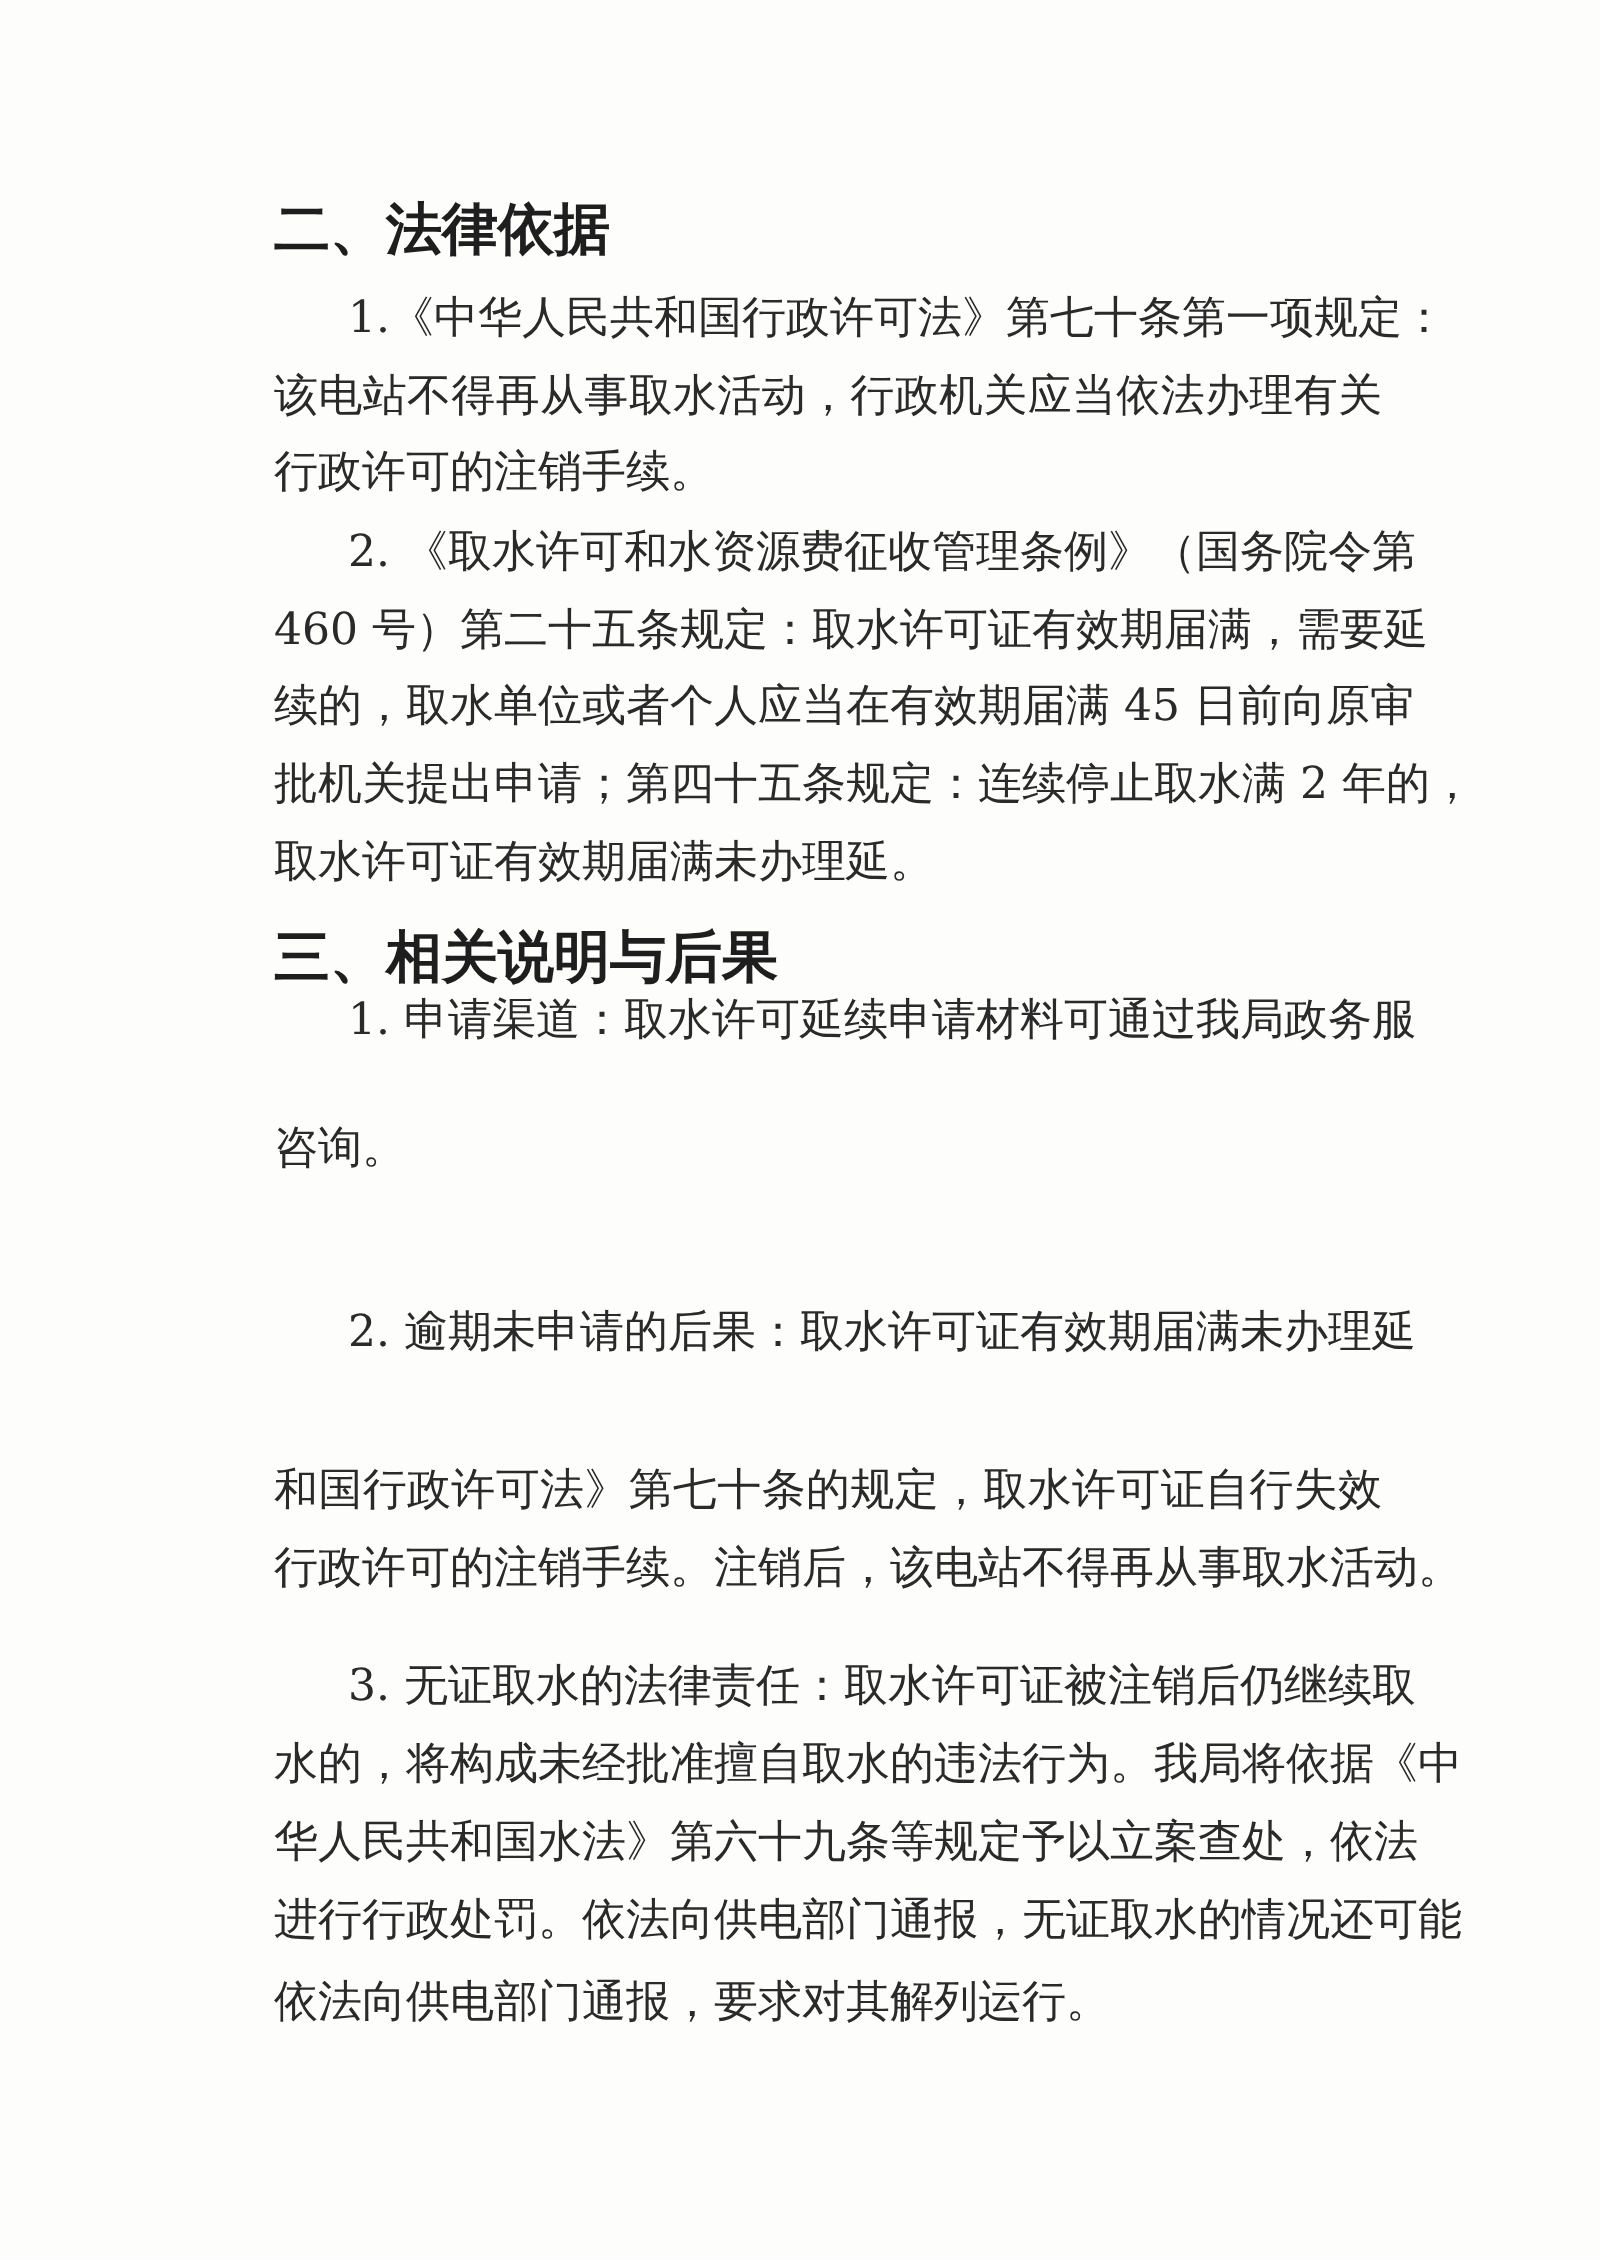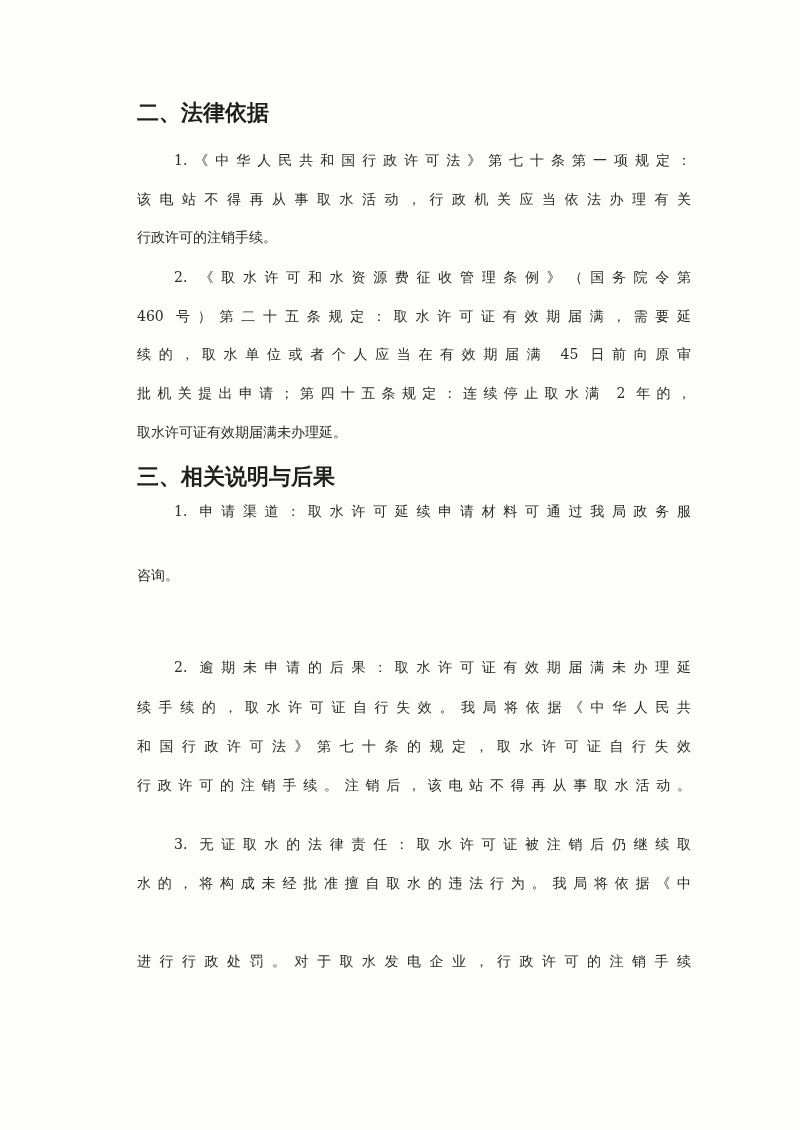--- a/index.html
+++ b/index.html
@@ -10,35 +10,35 @@
     font-family: "DejaVu Serif", "Liberation Serif", serif;
     color: #2a2a2a;
   }
   .page { position: absolute; left: 0; top: 0; width: 800px; height: 1130px; }
   .line {
     position: absolute;
     left: 137px;
     width: 554px;
     height: 30px;
     line-height: 30px;
-    font-size: 14px;
+    font-size: 22px;
     white-space: nowrap;
     text-align: justify;
     text-align-last: justify;
     letter-spacing: 0;
   }
   .line.last { text-align-last: left; }
   .line.indent { left: 174px; width: 517px; }
   .heading {
     position: absolute;
     left: 137px;
     height: 30px; line-height: 30px;
-    font-size: 22px;
+    font-size: 28px;
     font-weight: bold;
-    font-family: Liberation Mono, monospace;
+    font-family: Liberation Sans, sans-serif;
     color: #1e1e1e;
     white-space: nowrap;
   }
 </style>
 </head>
 <body>
 
 <div class="page">
 
   <div class="heading" style="top:100px">二、法律依据</div>
@@ -52,21 +52,22 @@
   <div class="line" style="top:339px">续的，取水单位或者个人应当在有效期届满 45 日前向原审</div>
   <div class="line" style="top:378px">批机关提出申请；第四十五条规定：连续停止取水满 2 年的，</div>
   <div class="line last" style="top:417px">取水许可证有效期届满未办理延。</div>
 
   <div class="heading" style="top:464px">三、相关说明与后果</div>
 
   <div class="line indent" style="top:496px">1. 申请渠道：取水许可延续申请材料可通过我局政务服</div>
   <div class="line last" style="top:560px">咨询。</div>
 
   <div class="line indent" style="top:652px">2. 逾期未申请的后果：取水许可证有效期届满未办理延</div>
-  <div class="line" style="top:692px">续手续的，取水许可证自行失效。我局将依据《中华人民共</div>
   <div class="line" style="top:731px">和国行政许可法》第七十条的规定，取水许可证自行失效</div>
   <div class="line" style="top:770px">行政许可的注销手续。注销后，该电站不得再从事取水活动。</div>
 
   <div class="line indent" style="top:829px">3. 无证取水的法律责任：取水许可证被注销后仍继续取</div>
   <div class="line" style="top:868px">水的，将构成未经批准擅自取水的违法行为。我局将依据《中</div>
-  <div class="line" style="top:946px">进行行政处罚。对于取水发电企业，行政许可的注销手续</div>
+  <div class="line" style="top:907px">华人民共和国水法》第六十九条等规定予以立案查处，依法</div>
+  <div class="line" style="top:946px">进行行政处罚。依法向供电部门通报，无证取水的情况还可能</div>
+  <div class="line last" style="top:987px">依法向供电部门通报，要求对其解列运行。</div>
 
 </div>
 
 </body></html>

